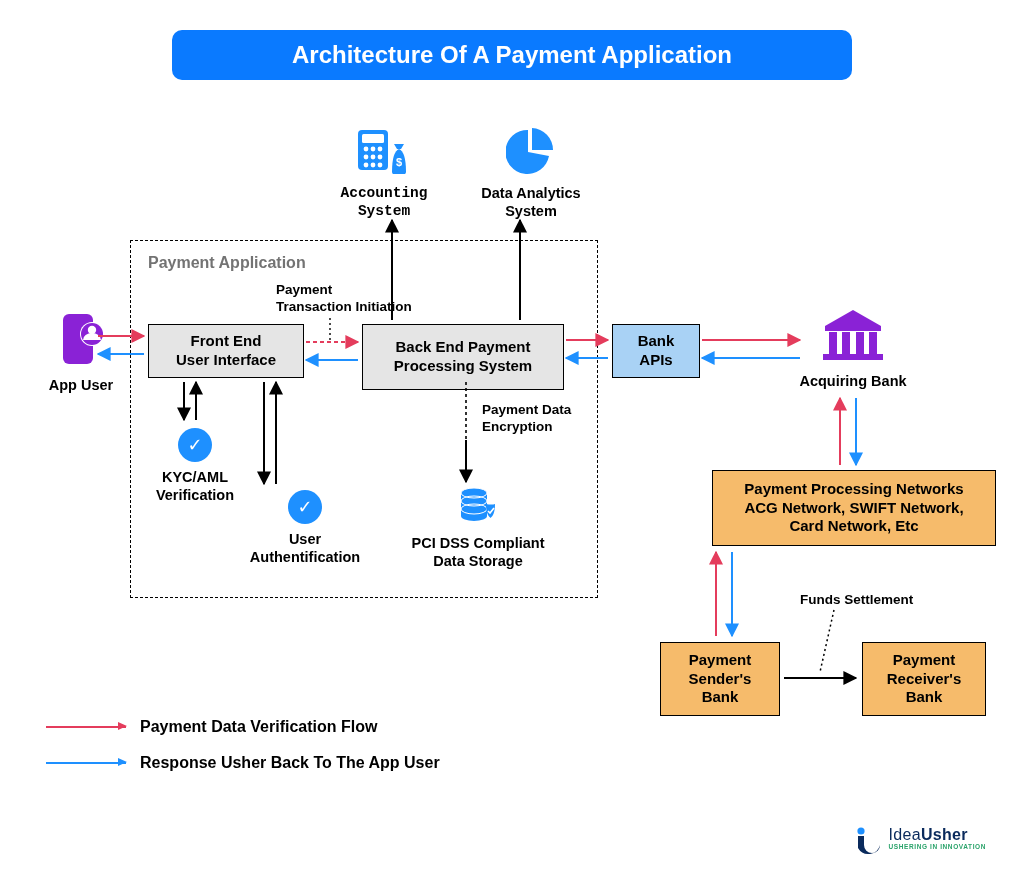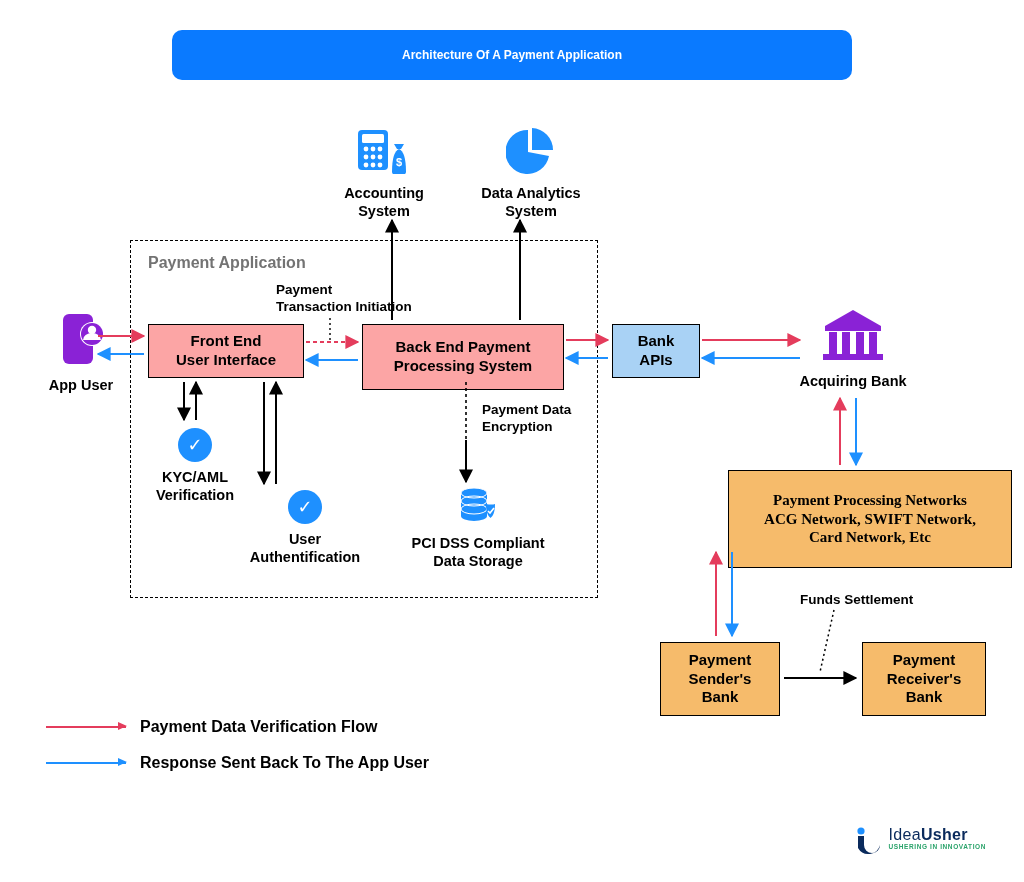--- a/index.html
+++ b/index.html
@@ -13,21 +13,21 @@
   }
   
   .title-bar {
     position: absolute;
     left: 172px; top: 30px;
     width: 680px; height: 50px;
     background: #0a7aff;
     border-radius: 10px;
     color: #fff;
     font-weight: 700;
-    font-size: 12px;
+    font-size: 24px;
     display: flex; align-items: center; justify-content: center;
   }
   
   .app-container {
     position: absolute;
     left: 130px; top: 240px;
     width: 468px; height: 358px;
     border: 1.6px dashed #000;
   }
   .app-container-label {
@@ -41,21 +41,21 @@
   .node {
     position: absolute;
     border: 1.5px solid #000;
     font-weight: 700;
     font-size: 15px;
     text-align: center;
     display: flex; align-items: center; justify-content: center;
     line-height: 1.25;
     padding: 4px 6px;
   }
-  .pink  { background: #fca5a5; }
+  .pink  { background: #e5e5e5; }
   .blue  { background: #a9d2f5; }
   .orange{ background: #f6bb6b; }
   
   .icon-wrap {
     position: absolute;
     text-align: center;
   }
   .icon-label {
     font-weight: 700;
     font-size: 14.5px;
@@ -163,21 +163,21 @@
     <circle cx="10" cy="31" r="2.4" fill="#fff"></circle>
       <circle cx="17" cy="31" r="2.4" fill="#fff"></circle>
       <circle cx="24" cy="31" r="2.4" fill="#fff"></circle>
     <circle cx="10" cy="39" r="2.4" fill="#fff"></circle>
       <circle cx="17" cy="39" r="2.4" fill="#fff"></circle>
       <circle cx="24" cy="39" r="2.4" fill="#fff"></circle>
     <path d="M38 18 h10 l-3 5 h-4 z" fill="#1e90ff"></path>
     <path d="M36 46 q0 -20 7 -23 q7 3 7 23 a7 4 0 0 1 -14 0 z" fill="#1e90ff"></path>
     <text x="43" y="40" text-anchor="middle" fill="#fff" font-size="11" font-weight="700" font-family="Arial">$</text>
   </svg>
-  <div class="icon-label" style="white-space:pre-line;">Accounting
+  <div class="icon-label" style="white-space:pre-line;font-family:Liberation Mono, monospace;">Accounting
 System</div>
 </div>
 
 <div class="icon-wrap" style="left:466px; top:126px; width:130px;">
   <svg width="50" height="48" viewBox="0 0 50 48">
     <path d="M22 26 L22 4 A22 22 0 1 0 43 30 Z" fill="#1e90ff"></path>
     <path d="M26 2 A22 22 0 0 1 47 24 L26 24 Z" fill="#1e90ff"></path>
   </svg>
   <div class="icon-label" style="white-space:pre-line;">Data Analytics
 System</div>
@@ -204,21 +204,21 @@
     <ellipse cx="16" cy="7" rx="13" ry="5" fill="none" stroke="#fff" stroke-width="1"></ellipse>
     <ellipse cx="16" cy="15" rx="13" ry="5" fill="none" stroke="#fff" stroke-width="1"></ellipse>
     <ellipse cx="16" cy="23" rx="13" ry="5" fill="none" stroke="#fff" stroke-width="1"></ellipse>
     <path d="M28 18 q6 1 9 0 q0 11 -4.5 14 q-4.5 -3 -4.5 -14 z" fill="#1e90ff"></path>
     <path d="M30 25 l2 2 l4 -5" stroke="#fff" stroke-width="1.6" fill="none"></path>
   </svg>
   <div class="icon-label" style="white-space:pre-line;">PCI DSS Compliant
 Data Storage</div>
 </div>
 
-<div class="node orange" style="left:728px; top:470px; width:284px; height:98px; white-space:pre-line;font-family:Liberation Serif, serif;">Payment Processing Networks
+<div class="node orange" style="left:712px; top:470px; width:284px; height:76px; white-space:pre-line;">Payment Processing Networks
 ACG Network, SWIFT Network,
 Card Network, Etc</div>
 
 <div class="node orange" style="left:660px; top:642px; width:120px; height:74px; white-space:pre-line;">Payment
 Sender's
 Bank</div>
 
 <div class="node orange" style="left:862px; top:642px; width:124px; height:74px; white-space:pre-line;">Payment
 Receiver's
 Bank</div>
@@ -231,21 +231,21 @@
 
 <div class="edge-label" style="left:800px; top:592px;">Funds Settlement</div>
 
 <div class="legend">
   <div class="legend-row">
     <div class="legend-arrow red-stroke"></div>
     <span>Payment Data Verification Flow</span>
   </div>
   <div class="legend-row">
     <div class="legend-arrow blue-stroke"></div>
-    <span>Response Sent Back To The App User</span>
+    <span>Response Usher Back To The App User</span>
   </div>
 </div>
 
 <div class="brand">
   <svg width="28" height="30" viewBox="0 0 28 30">
     <circle cx="6" cy="5" r="3.6" fill="#1e90ff"></circle>
     <path d="M3 10 h6 v9 a8 8 0 0 0 16 0 v-2 h0 v2 a12 12 0 0 1 -22 3 z" fill="#0a2a5c"></path>
   </svg>
   <div class="brand-text">
     <div class="l1"><span>Idea</span><b>Usher</b></div>

